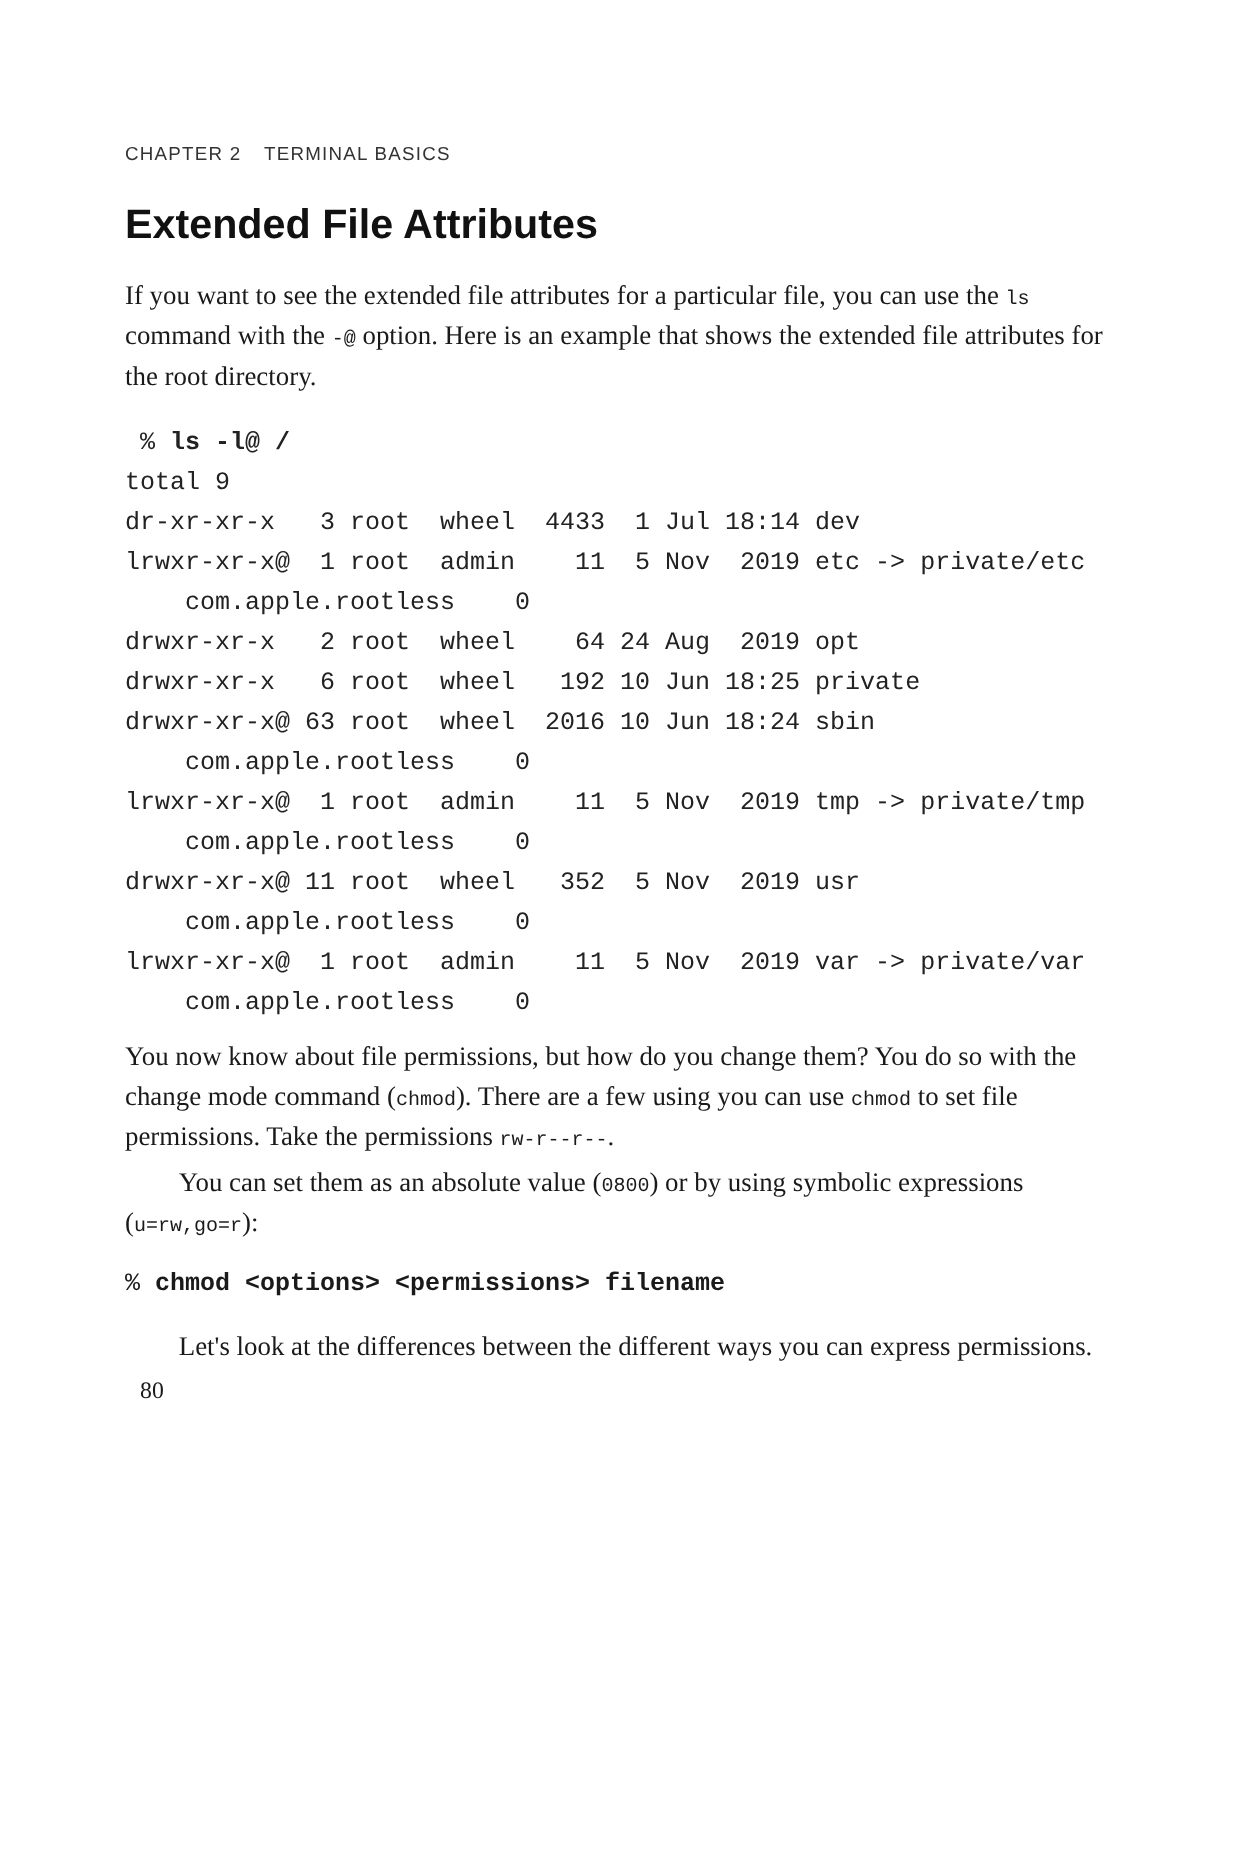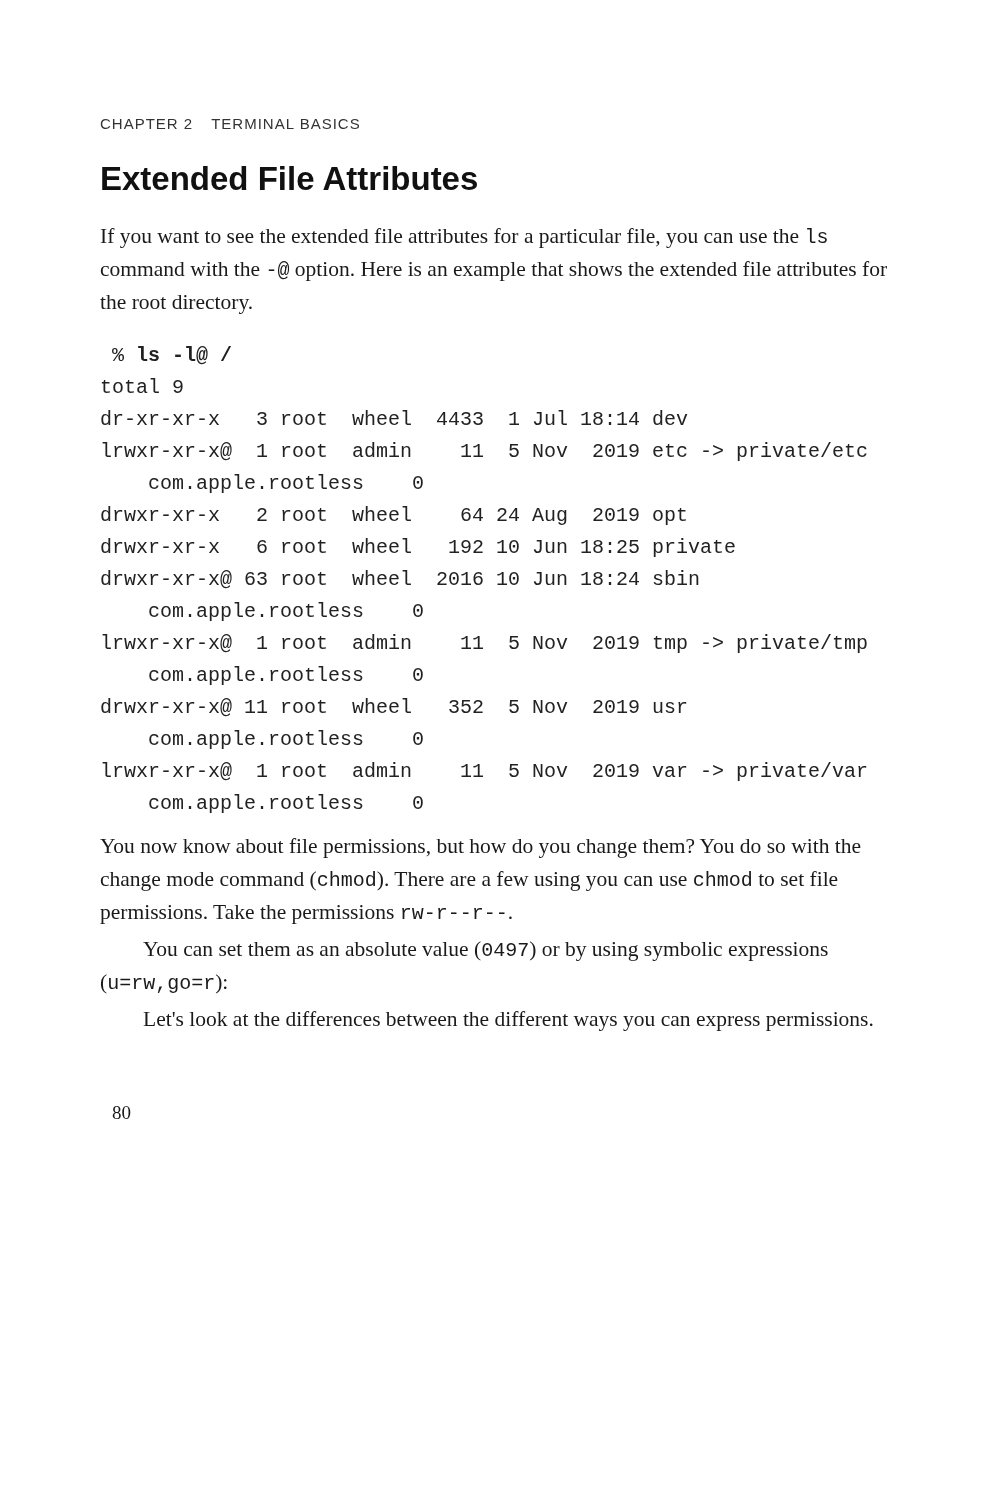--- a/index.html
+++ b/index.html
@@ -39,21 +39,21 @@
     color: #111;
   }
   p.body {
     font-size: 21.5px;
     line-height: 1.5;
     margin: 0 0 4px 0;
   }
   p.body.indent { text-indent: 2em; }
   .code-inline {
     font-family: 'Courier New', Courier, monospace;
-    font-size: 20px;
+    font-size: 16px;
   }
   pre.terminal {
     font-family: 'Courier New', Courier, monospace;
     font-size: 20px;
     line-height: 1.6;
     white-space: pre;
     margin: 22px 0 10px 0;
     color: #222;
   }
   pre.cmdline {
@@ -102,23 +102,24 @@
     com.apple.rootless    0
 lrwxr-xr-x@  1 root  admin    11  5 Nov  2019 var -&gt; private/var
     com.apple.rootless    0</span></pre>
 
 
   <p class="body">
     <span>You now know about file permissions, but how do you change them? You do so with the change mode command (</span><span class="code-inline">chmod</span><span>). There are a few using you can use </span><span class="code-inline">chmod</span><span> to set file permissions. Take the permissions </span><span class="code-inline">rw-r--r--</span><span>.</span>
   </p>
 
   <p class="body indent">
-    <span>You can set them as an absolute value (</span><span class="code-inline">0497</span><span>) or by using symbolic expressions (</span><span class="code-inline">u=rw,go=r</span><span>):</span>
+    <span>You can set them as an absolute value (</span><span class="code-inline">0800</span><span>) or by using symbolic expressions (</span><span class="code-inline">u=rw,go=r</span><span>):</span>
   </p>
 
+  <pre class="cmdline"><span>% </span><span class="cmdbold">chmod &lt;options&gt; &lt;permissions&gt; filename</span></pre>
 
   <p class="body indent">
     <span>Let's look at the differences between the different ways you can express permissions.</span>
   </p>
 
   <div class="pagenum">80</div>
 
 </div>
 
 </body></html>

